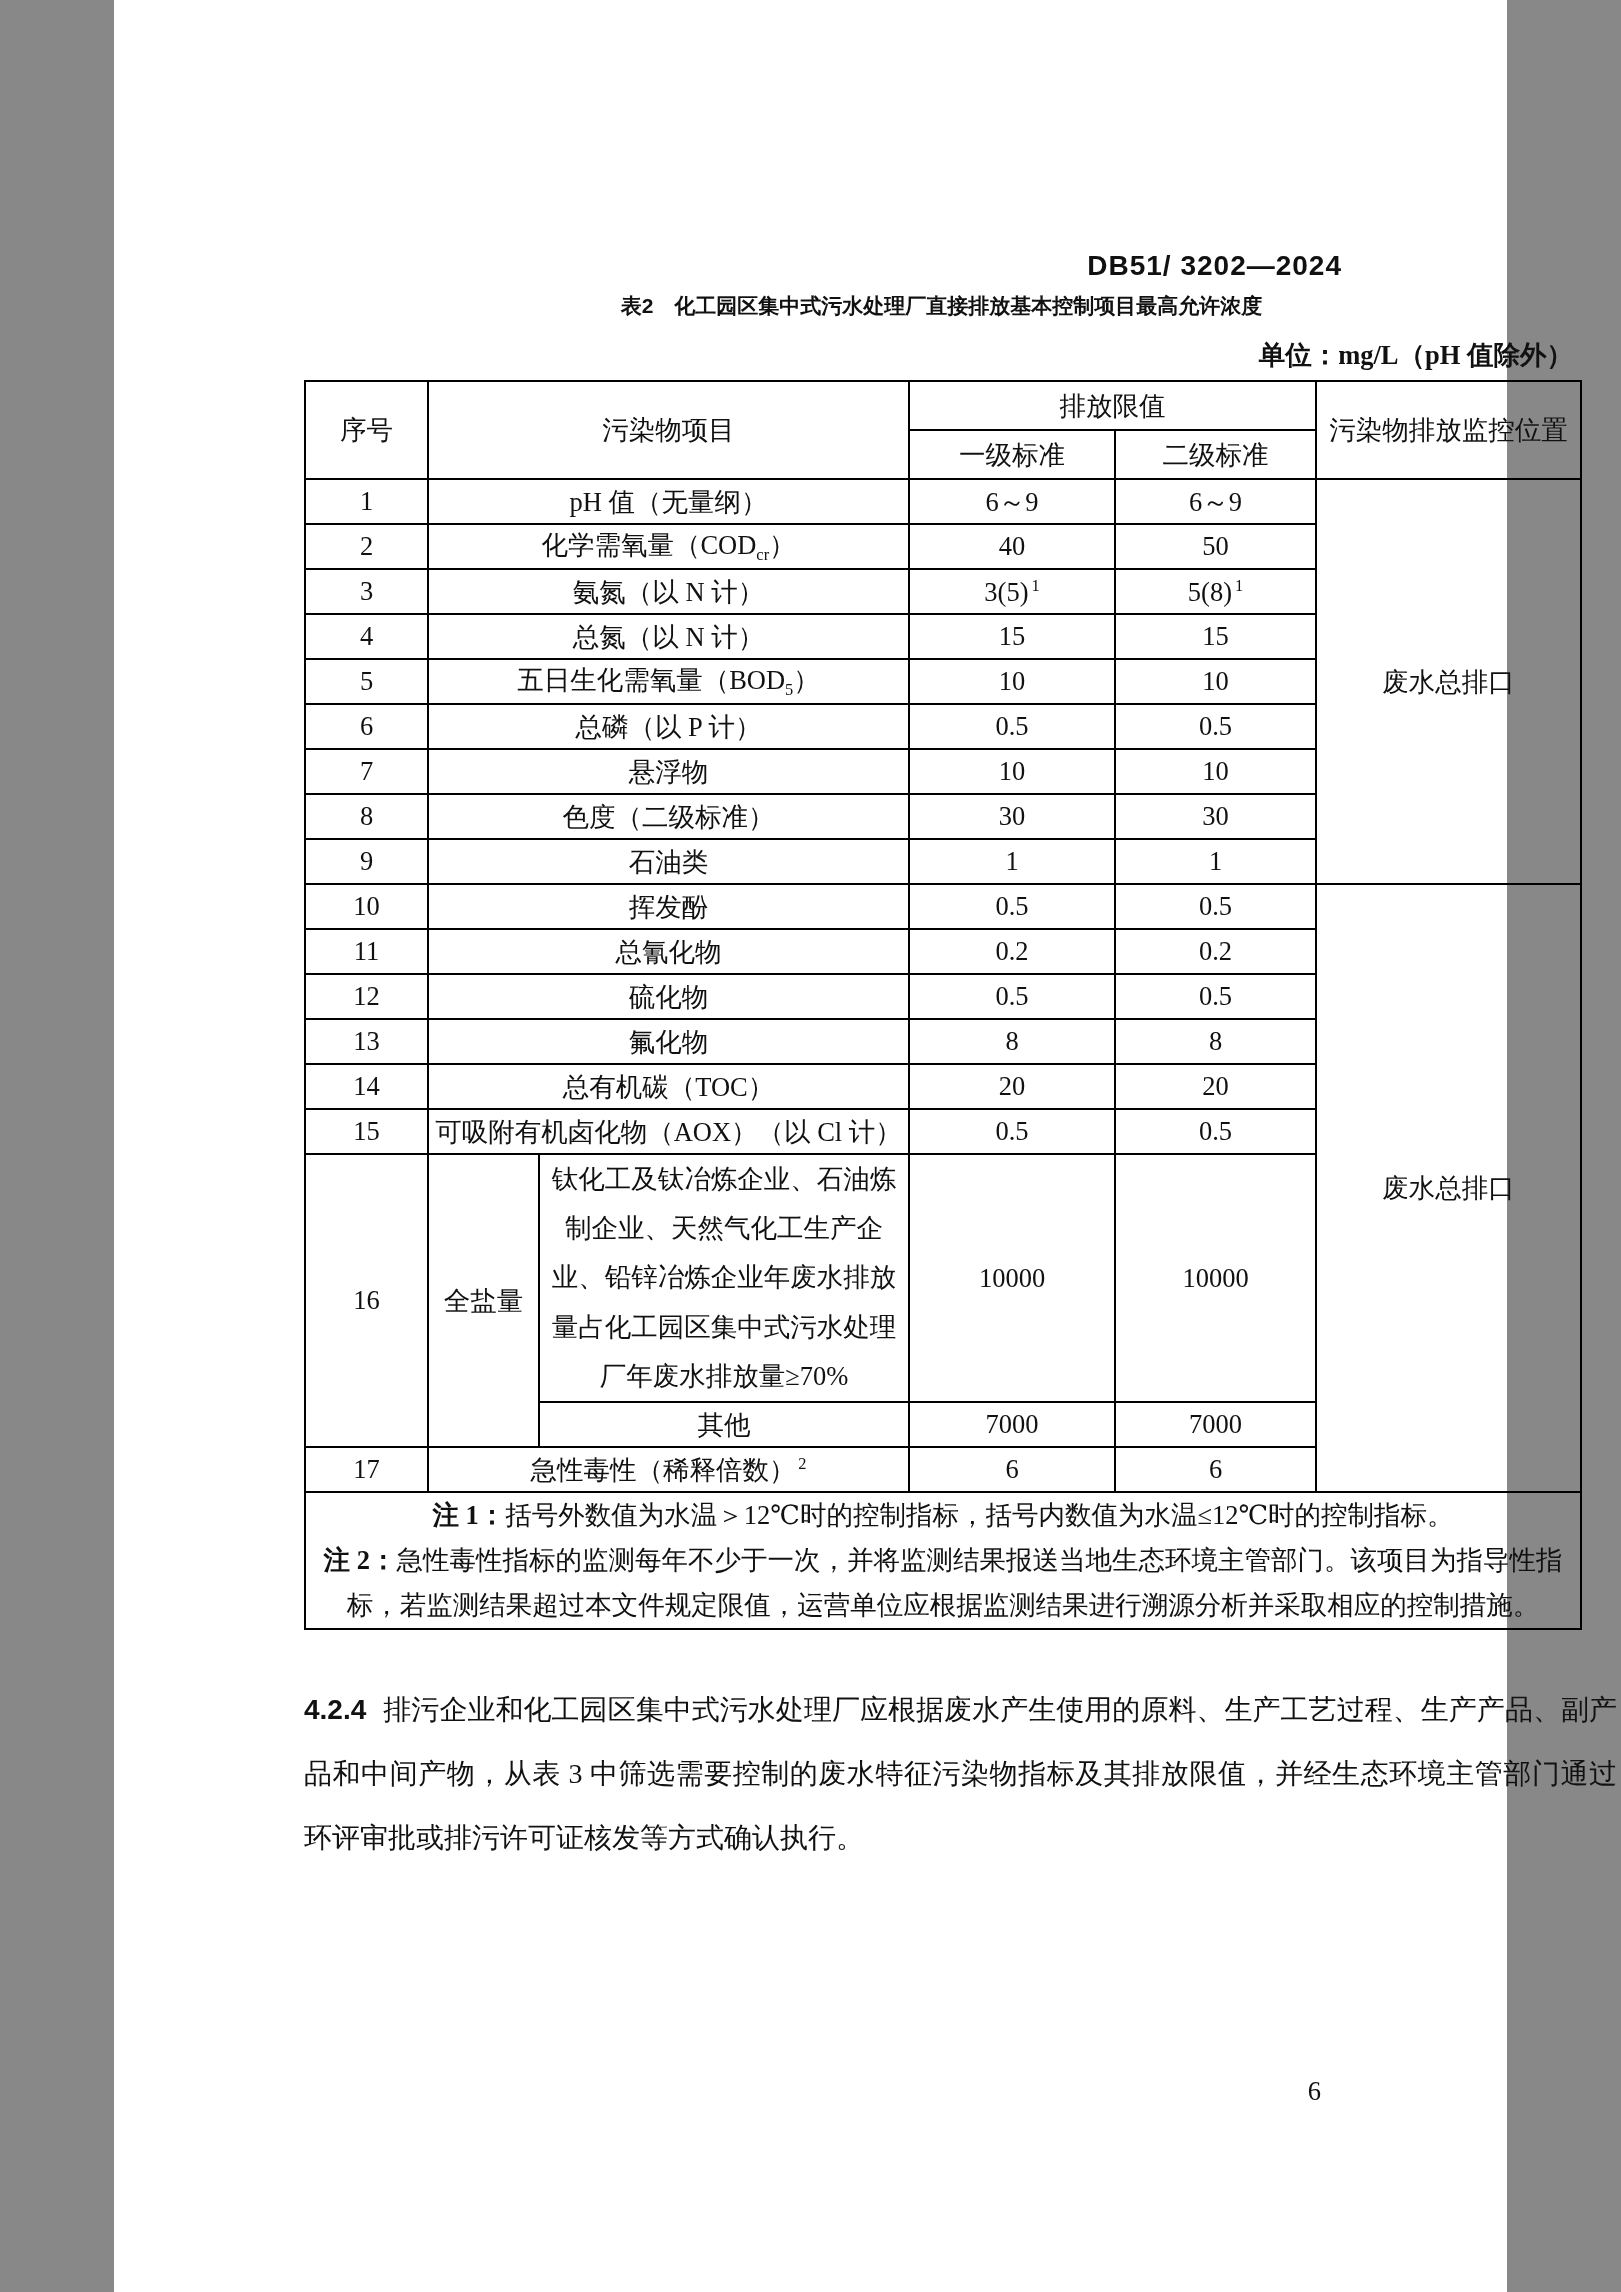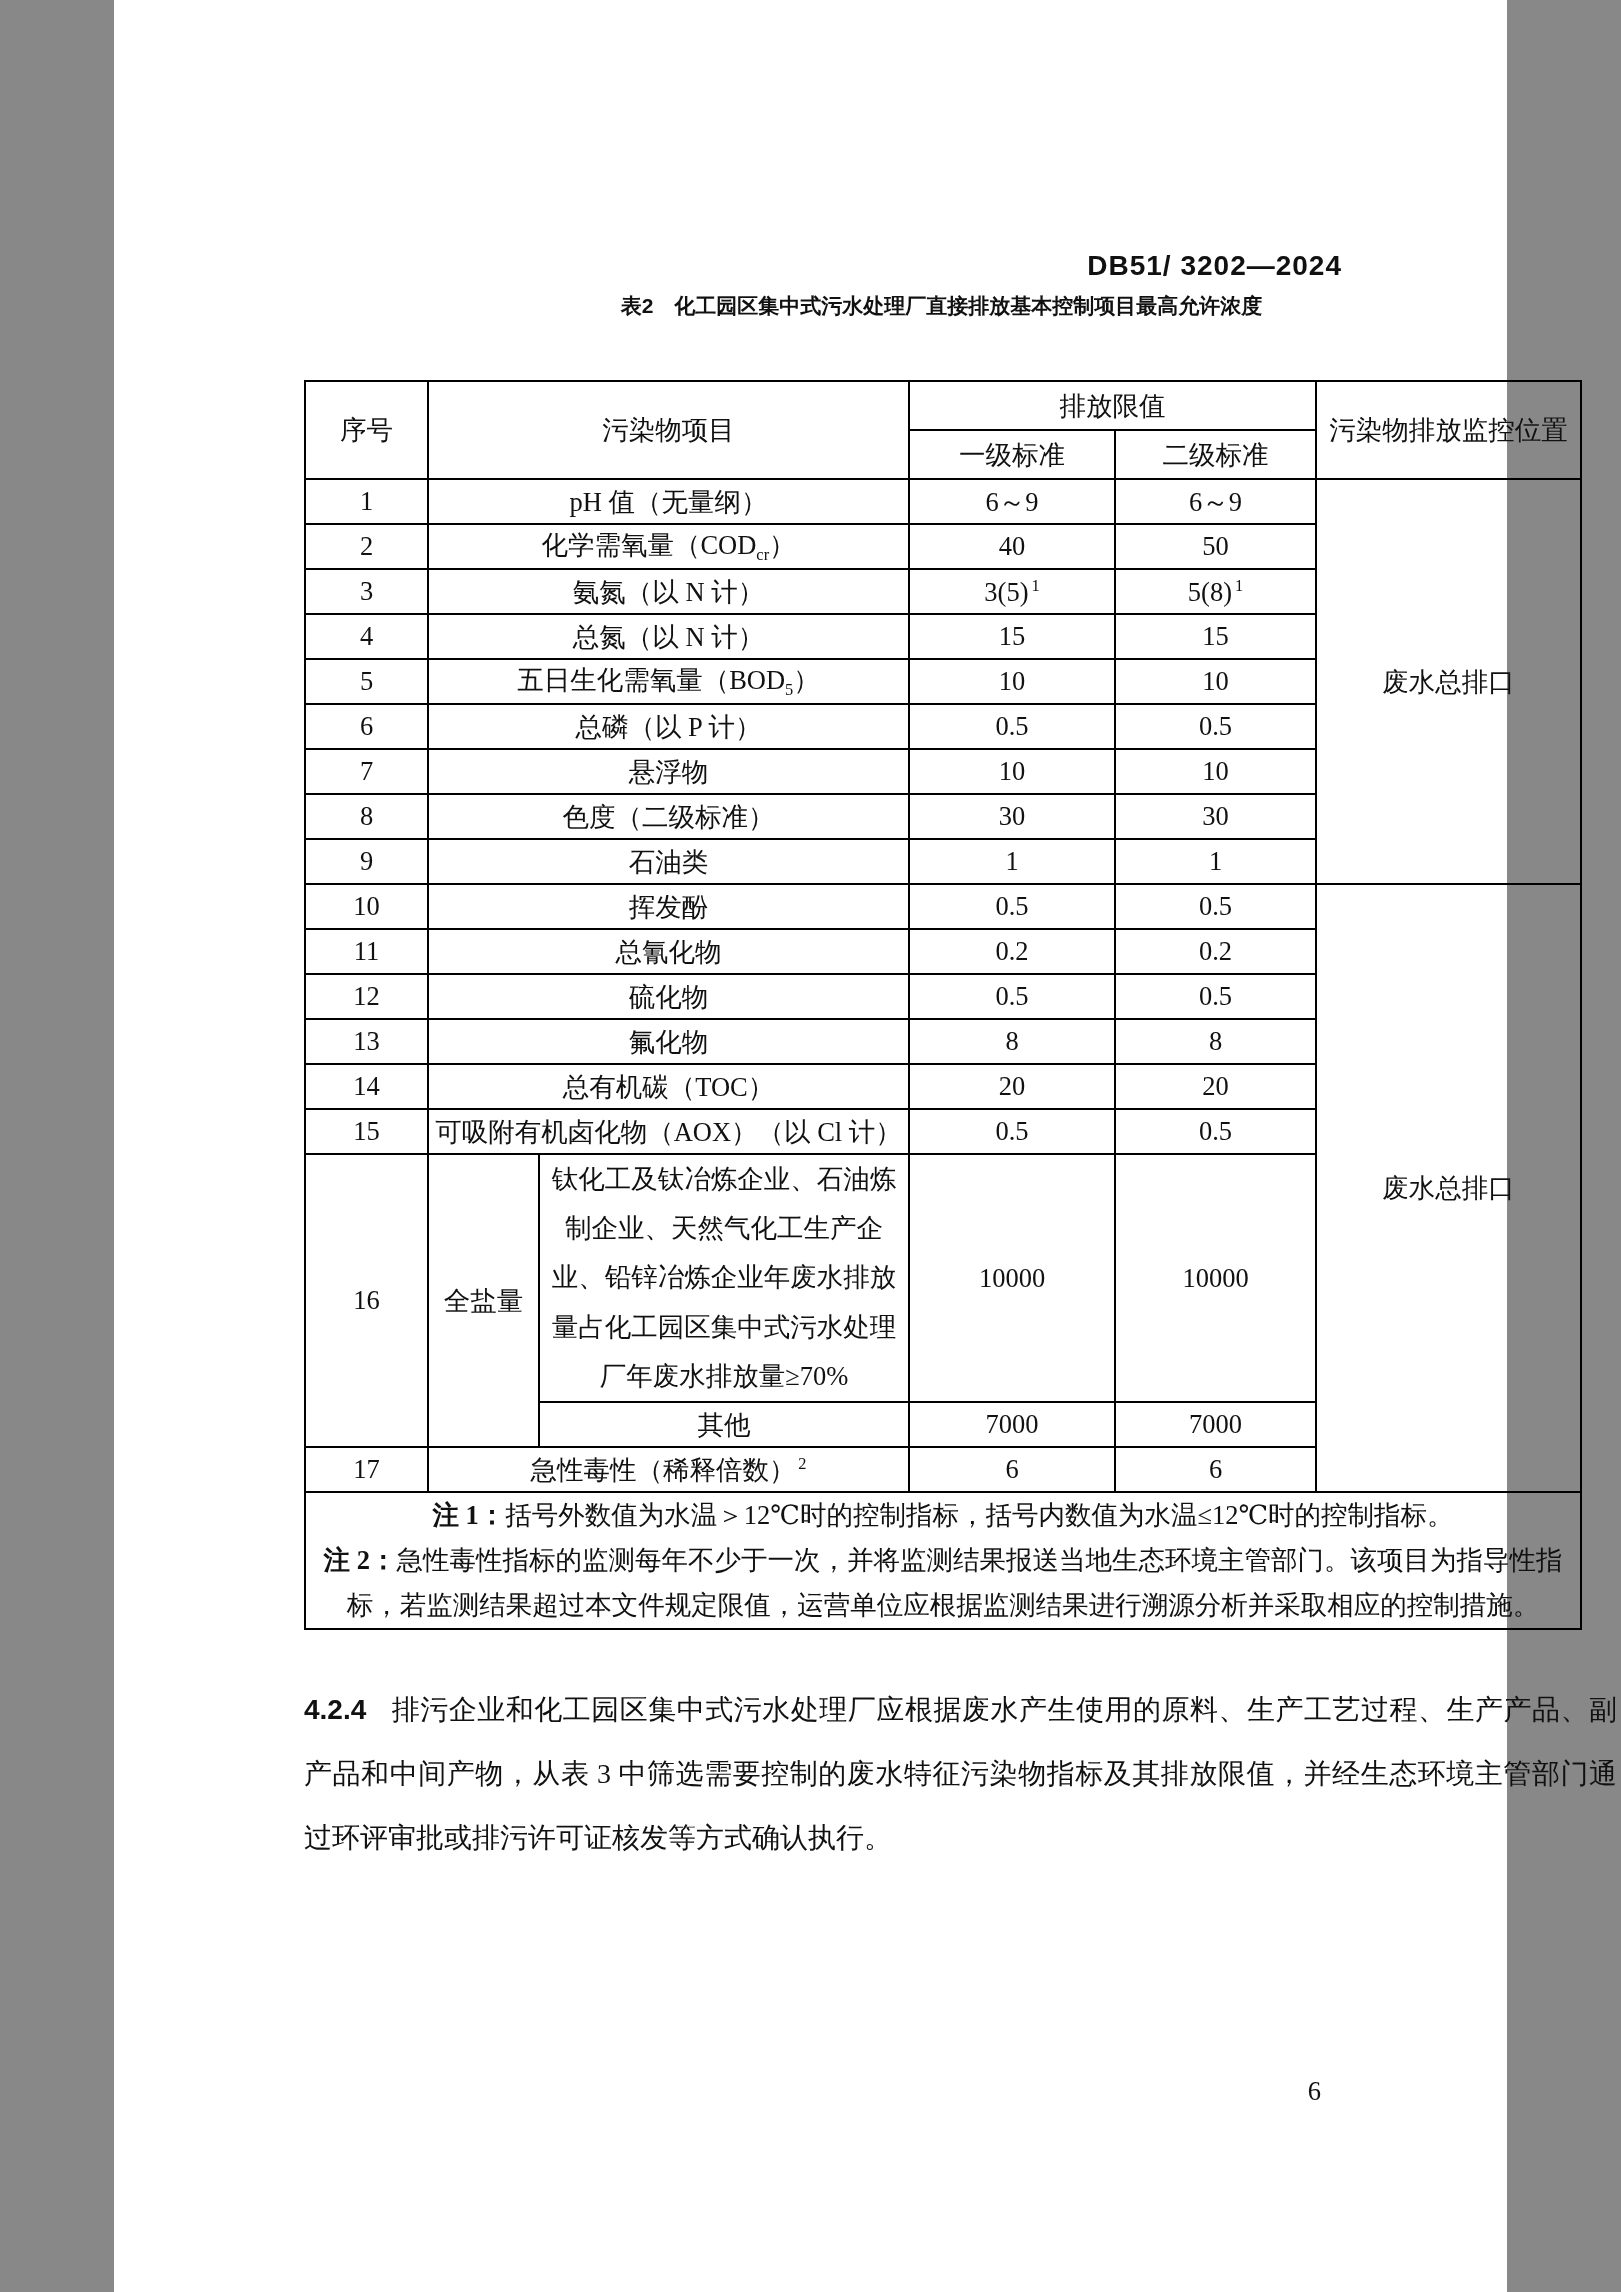--- a/index.html
+++ b/index.html
@@ -62,36 +62,37 @@
   sup{font-size:0.62em;margin-left:2.9px;}
   .section-para{
     position:absolute;top:1678px;left:190px;width:1313px;
     font-size:28px;line-height:64px;
     text-align:justify;
     margin:0;
   }
   .sec-num{
     font-family:"Liberation Sans","DejaVu Sans",sans-serif;
     font-weight:700;
-    margin-right:25px;
+    margin-right:17px;
   }
   .page-number{
     position:absolute;top:2076px;right:186px;
     font-size:26.5px;
   }
 </style>
 </head>
 <body>
 
 <div class="page">
 
   <div class="doc-number">DB51/ 3202—2024</div>
 
   <div class="table-title">表2　化工园区集中式污水处理厂直接排放基本控制项目最高允许浓度</div>
 
+  <div class="unit-note">单位：mg/L（pH 值除外）</div>
 
   <table class="main">
     <colgroup>
       <col style="width:123px">
         <col style="width:111px">
         <col style="width:370px">
       <col style="width:206px">
         <col style="width:201px">
         <col style="width:265px">
     </colgroup>

